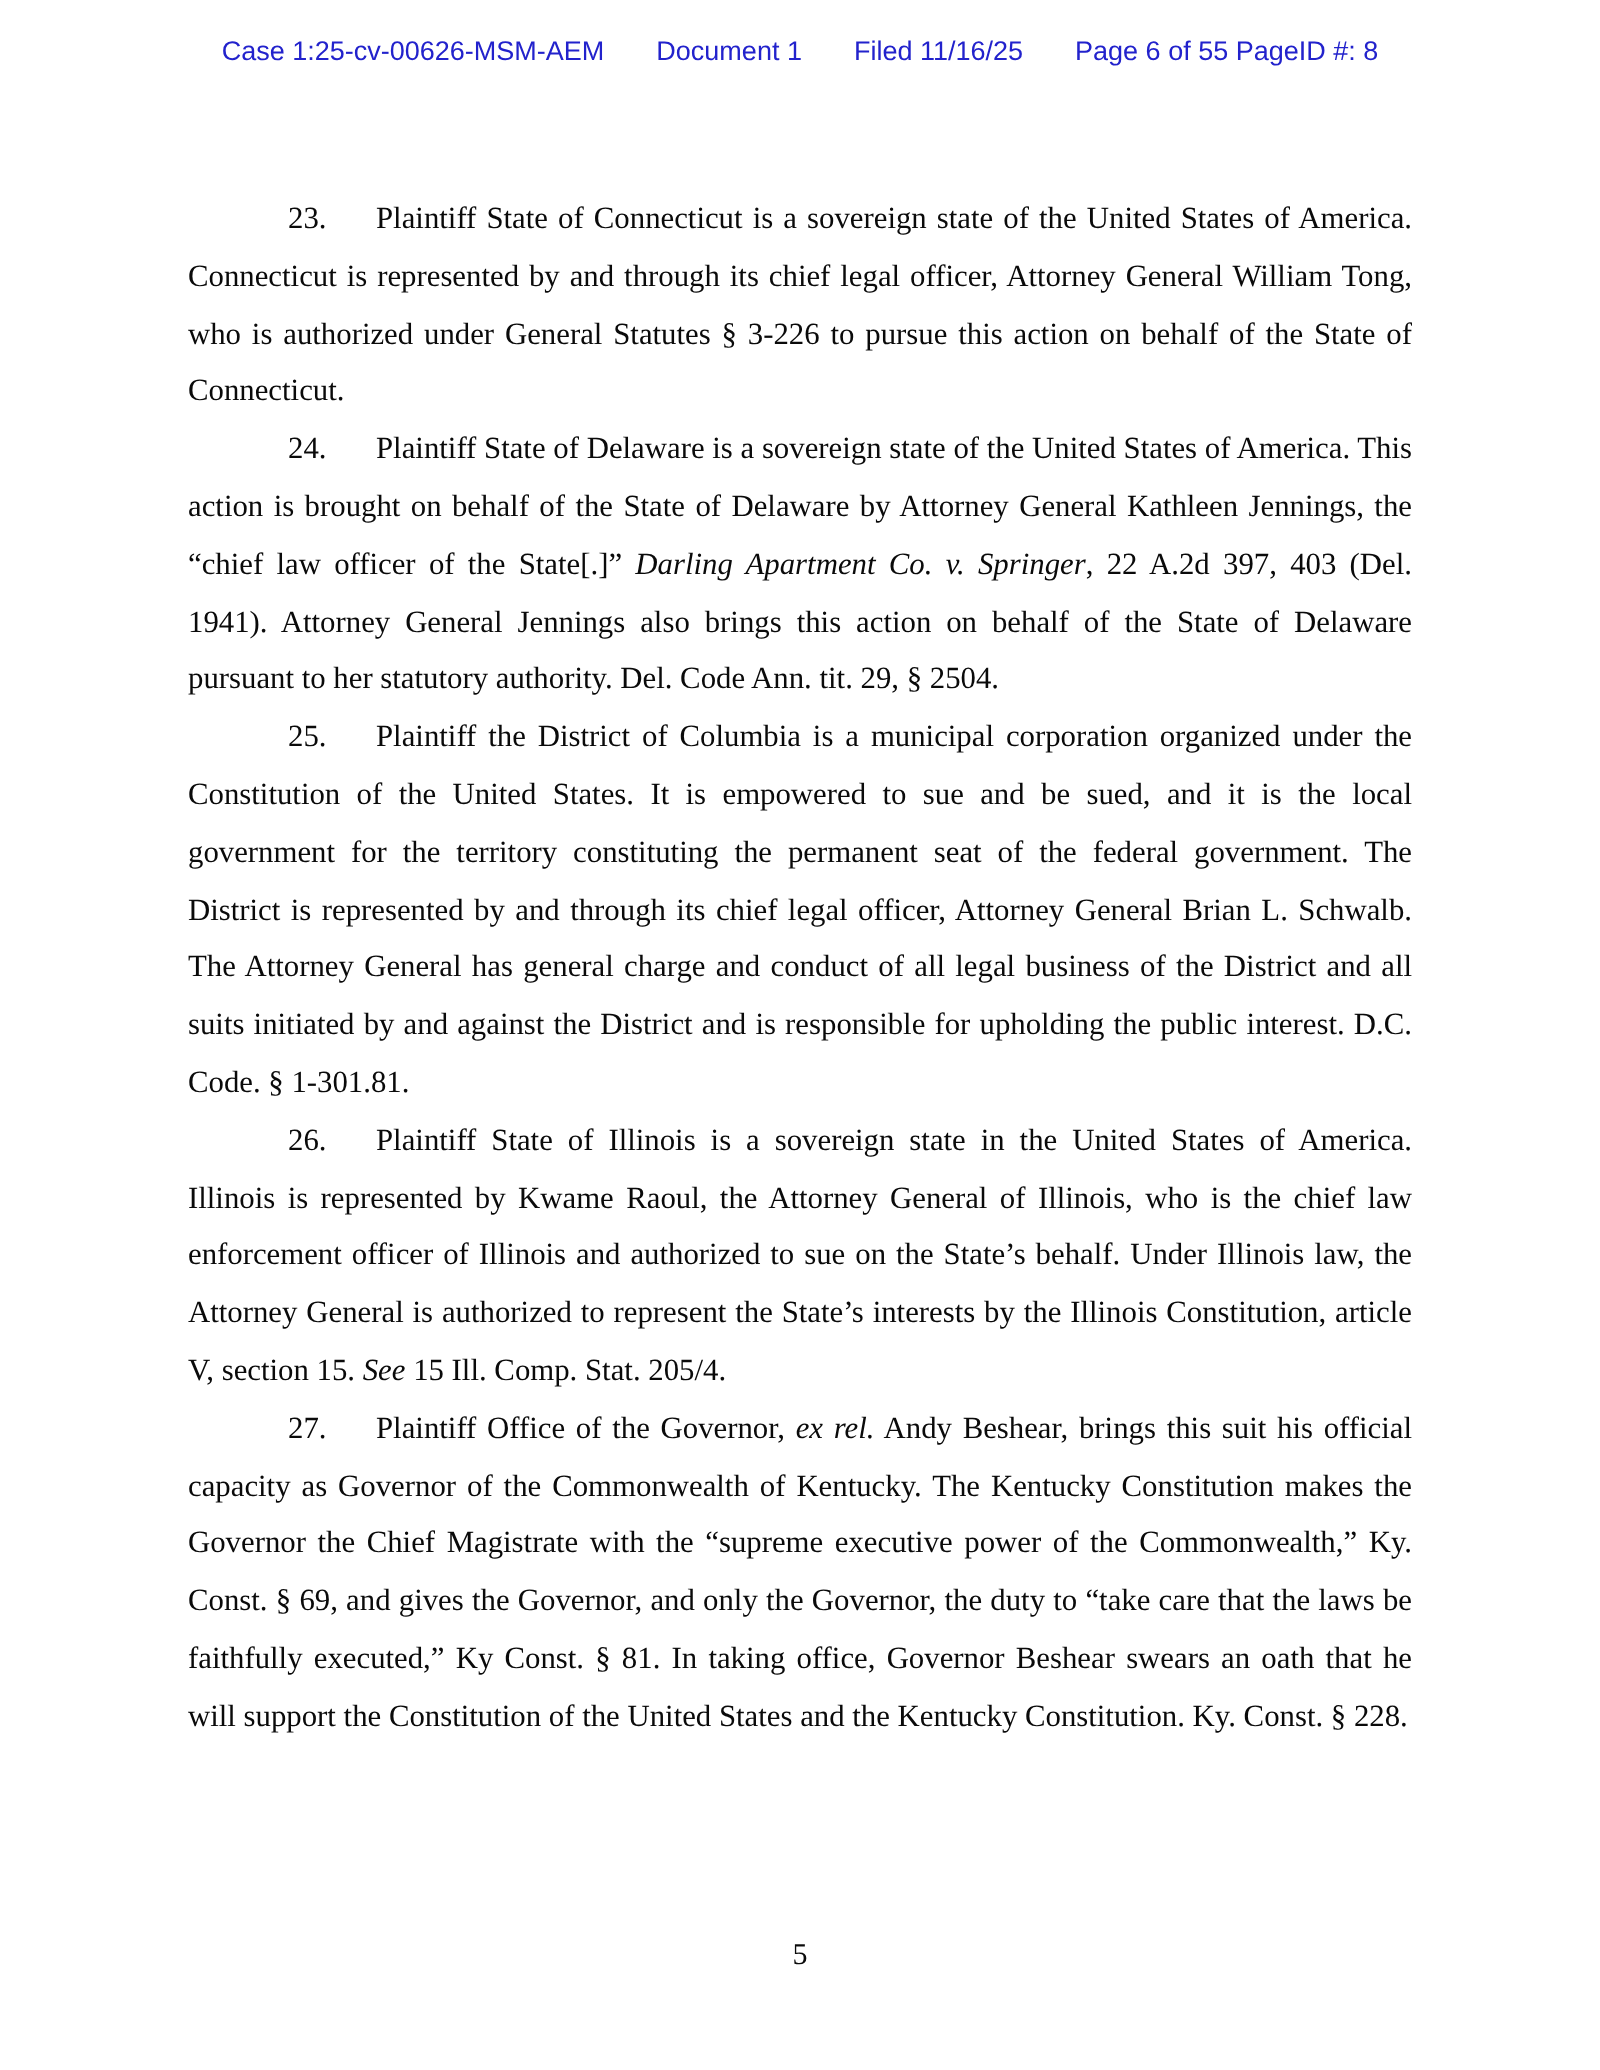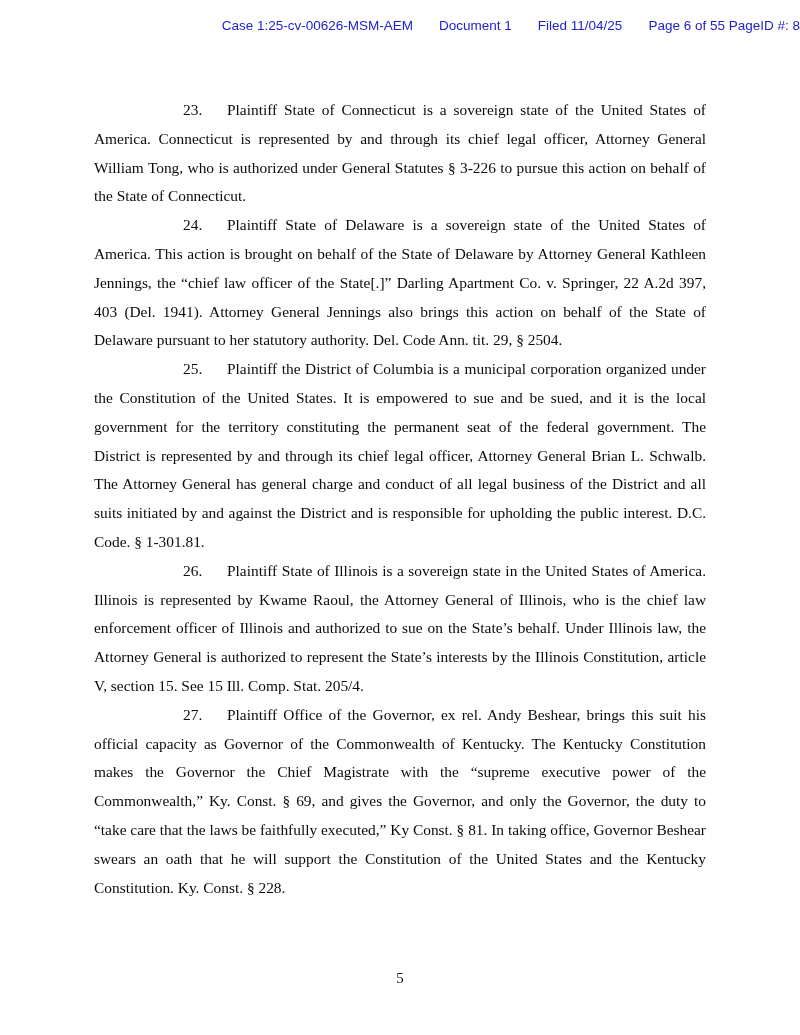--- a/index.html
+++ b/index.html
@@ -15,21 +15,21 @@
     font-family: "Liberation Serif", serif;
     color: #0a0a0a;
     overflow: hidden;
   }
   .stamp-header {
     position: absolute;
     top: 18px;
     left: 0;
     width: 100%;
     display: flex;
-    justify-content: flex-end;
+    justify-content: center;
     gap: 26px;
     font-family: "Liberation Sans", sans-serif;
     font-size: 13.5px;
     color: #2222cc;
     white-space: nowrap;
   }
   .doc-body {
     position: absolute;
     top: 96px;
     left: 94px;
@@ -39,42 +39,42 @@
     text-align: justify;
   }
   .para {
     margin: 0;
     text-indent: 50px;
   }
   .para-num {
     display: inline-block;
     width: 44px;
     text-indent: 0;
-    margin-left: 39px;
   }
   .italic {
+    font-style: italic;
   }
   .page-footer {
     position: absolute;
     bottom: 48px;
     left: 0;
     width: 100%;
     text-align: center;
     font-size: 15px;
   }
 </style>
 </head>
 <body>
 
 <div class="page">
 
   <div class="stamp-header">
     <span>Case 1:25-cv-00626-MSM-AEM</span>
     <span>Document 1</span>
-    <span>Filed 11/04/25</span>
+    <span>Filed 11/16/25</span>
     <span>Page 6 of 55 PageID #: 8</span>
   </div>
 
   <div class="doc-body">
       <p class="para"><span class="para-num">23.</span><span>Plaintiff State of Connecticut is a sovereign state of the United States of America. Connecticut is represented by and through its chief legal officer, Attorney General William Tong, who is authorized under General Statutes § 3-226 to pursue this action on behalf of the State of Connecticut.</span></p>
       <p class="para"><span class="para-num">24.</span><span>Plaintiff State of Delaware is a sovereign state of the United States of America. This action is brought on behalf of the State of Delaware by Attorney General Kathleen Jennings, the “chief law officer of the State[.]” </span><span class="italic">Darling Apartment Co. v. Springer</span><span>, 22 A.2d 397, 403 (Del. 1941). Attorney General Jennings also brings this action on behalf of the State of Delaware pursuant to her statutory authority. Del. Code Ann. tit. 29, § 2504.</span></p>
       <p class="para"><span class="para-num">25.</span><span>Plaintiff the District of Columbia is a municipal corporation organized under the Constitution of the United States. It is empowered to sue and be sued, and it is the local government for the territory constituting the permanent seat of the federal government. The District is represented by and through its chief legal officer, Attorney General Brian L. Schwalb. The Attorney General has general charge and conduct of all legal business of the District and all suits initiated by and against the District and is responsible for upholding the public interest. D.C. Code. § 1-301.81.</span></p>
       <p class="para"><span class="para-num">26.</span><span>Plaintiff State of Illinois is a sovereign state in the United States of America. Illinois is represented by Kwame Raoul, the Attorney General of Illinois, who is the chief law enforcement officer of Illinois and authorized to sue on the State’s behalf. Under Illinois law, the Attorney General is authorized to represent the State’s interests by the Illinois Constitution, article V, section 15. </span><span class="italic">See</span><span> 15 Ill. Comp. Stat. 205/4.</span></p>
       <p class="para"><span class="para-num">27.</span><span>Plaintiff Office of the Governor, </span><span class="italic">ex rel.</span><span> Andy Beshear, brings this suit his official capacity as Governor of the Commonwealth of Kentucky. The Kentucky Constitution makes the Governor the Chief Magistrate with the “supreme executive power of the Commonwealth,” Ky. Const. § 69, and gives the Governor, and only the Governor, the duty to “take care that the laws be faithfully executed,” Ky Const. § 81. In taking office, Governor Beshear swears an oath that he will support the Constitution of the United States and the Kentucky Constitution. Ky. Const. § 228.</span></p>
     </div>

